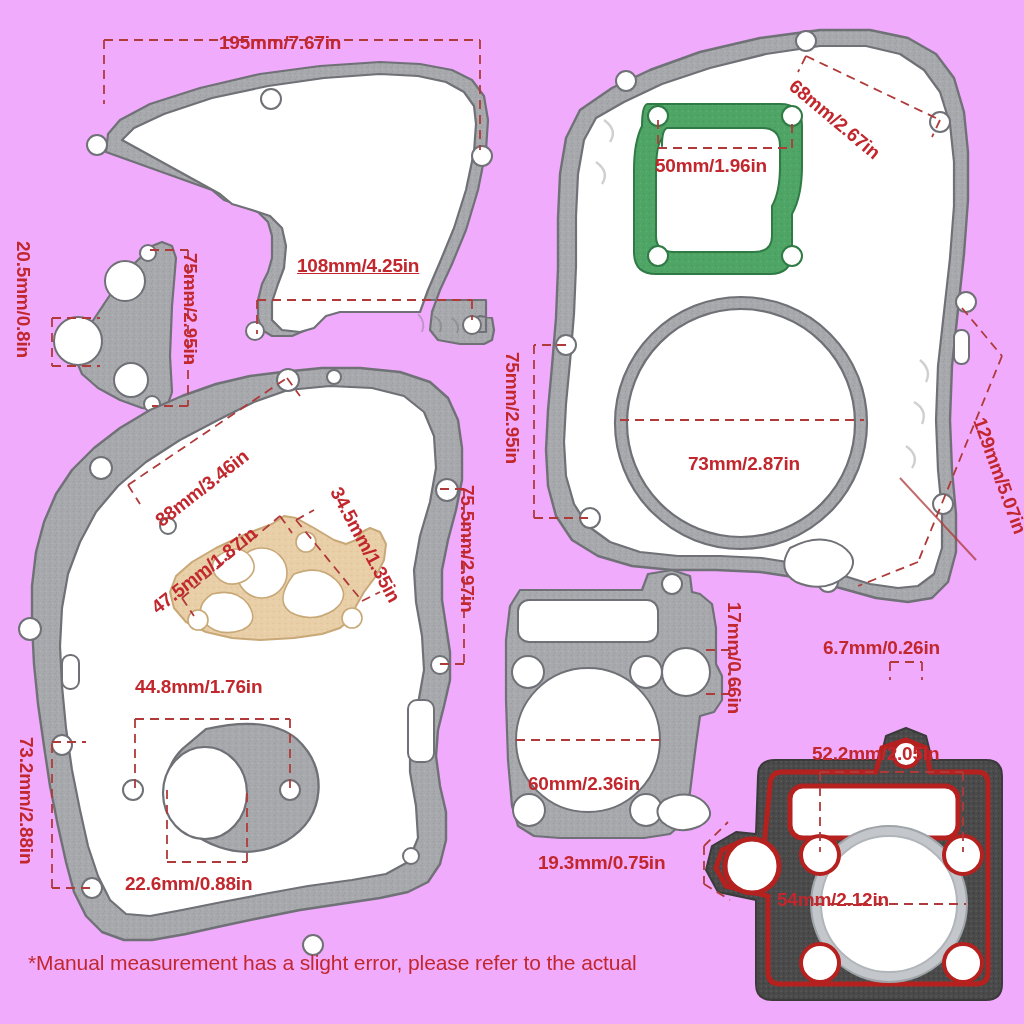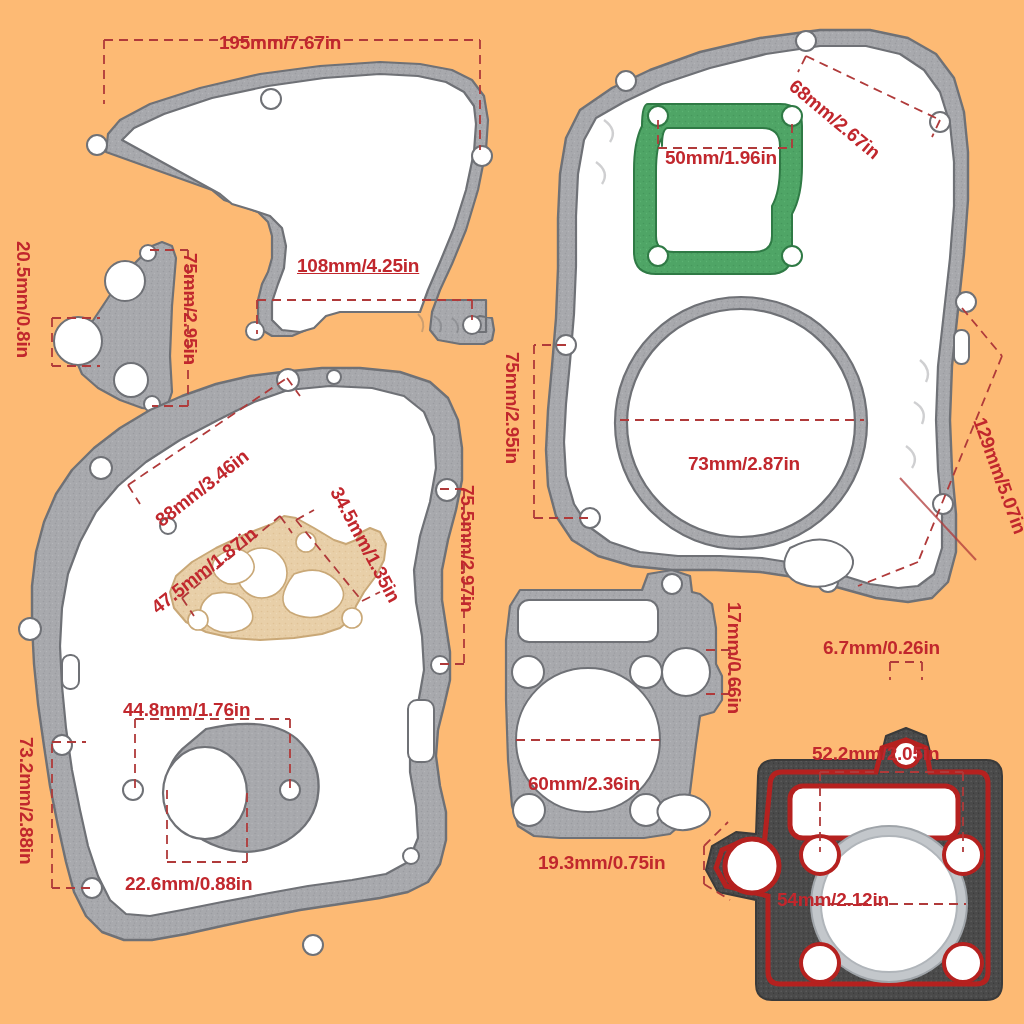--- a/index.html
+++ b/index.html
@@ -5,21 +5,21 @@
 <style>
   html, body {
     margin: 0;
     padding: 0;
     background: #ffffff;
   }
   #stage {
     position: relative;
     width: 1024px;
     height: 1024px;
-    background: #fdba74;
+    background: #f0abfc;
     font-family: "Liberation Sans", sans-serif;
     overflow: hidden;
   }
   #art {
     position: absolute;
     left: 0; top: 0;
     width: 1024px;
     height: 1024px;
   }
   .dim {
@@ -372,42 +372,43 @@
   <div class="dim rot90" style="left:33px; top:241px;">20.5mm/0.8in</div>
 
   <div class="dim rot-38" style="left:152px; top:515px;">88mm/3.46in</div>
 
   <div class="dim rot-38" style="left:148px; top:602px;">47.5mm/1.87in</div>
 
   <div class="dim rot62" style="left:344px; top:484px;">34.5mm/1.35in</div>
 
   <div class="dim rot90" style="left:477px; top:485px;">75.5mm/2.97in</div>
 
-  <div class="dim" style="left:123px; top:677px;margin-top:23px;">44.8mm/1.76in</div>
+  <div class="dim" style="left:135px; top:677px;">44.8mm/1.76in</div>
 
   <div class="dim" style="left:125px; top:874px;">22.6mm/0.88in</div>
 
   <div class="dim rot90" style="left:36px; top:737px;">73.2mm/2.88in</div>
 
   <div class="dim rot40" style="left:798px; top:76px;">68mm/2.67in</div>
 
-  <div class="dim" style="left:655px; top:148px;margin-left:10px;">50mm/1.96in</div>
+  <div class="dim" style="left:655px; top:156px;">50mm/1.96in</div>
 
   <div class="dim rot90" style="left:522px; top:352px;">75mm/2.95in</div>
 
   <div class="dim" style="left:688px; top:454px;">73mm/2.87in</div>
 
   <div class="dim rot70" style="left:988px; top:415px;">129mm/5.07in</div>
 
   <div class="dim rot90" style="left:744px; top:602px;">17mm/0.66in</div>
 
   <div class="dim" style="left:528px; top:726px;margin-top:48px;">60mm/2.36in</div>
 
   <div class="dim" style="left:823px; top:638px;">6.7mm/0.26in</div>
 
   <div class="dim" style="left:812px; top:744px;">52.2mm/2.05in</div>
 
   <div class="dim" style="left:538px; top:853px;">19.3mm/0.75in</div>
 
   <div class="dim" style="left:777px; top:890px;">54mm/2.12in</div>
 
+  <div class="footnote" style="left:28px; top:951px;">*Manual measurement has a slight error, please refer to the actual</div>
 
 </div>
 
 </body></html>

